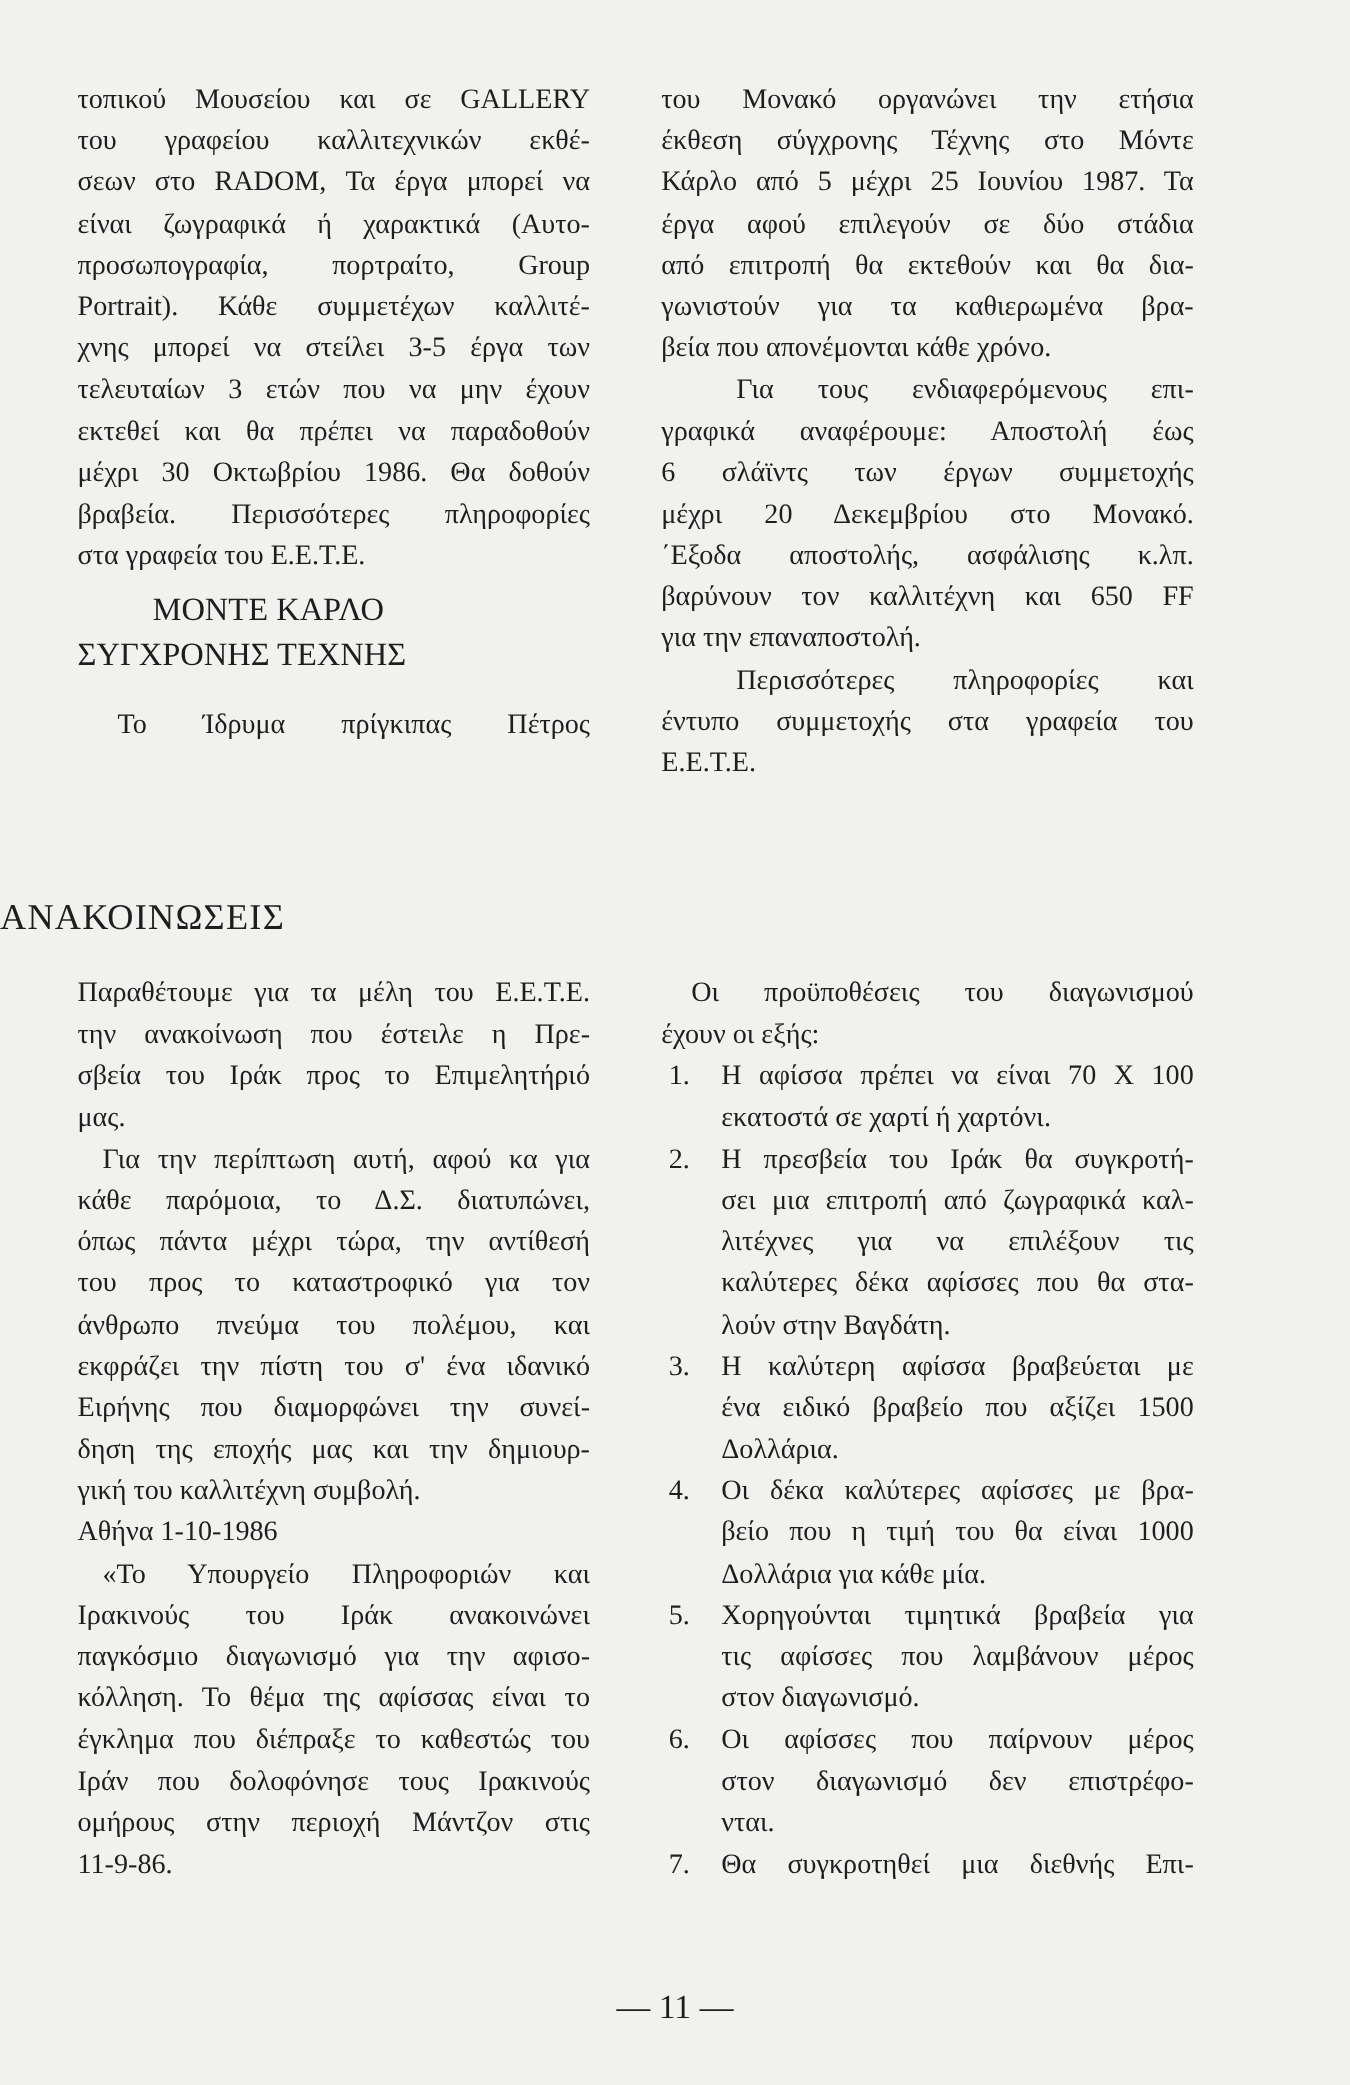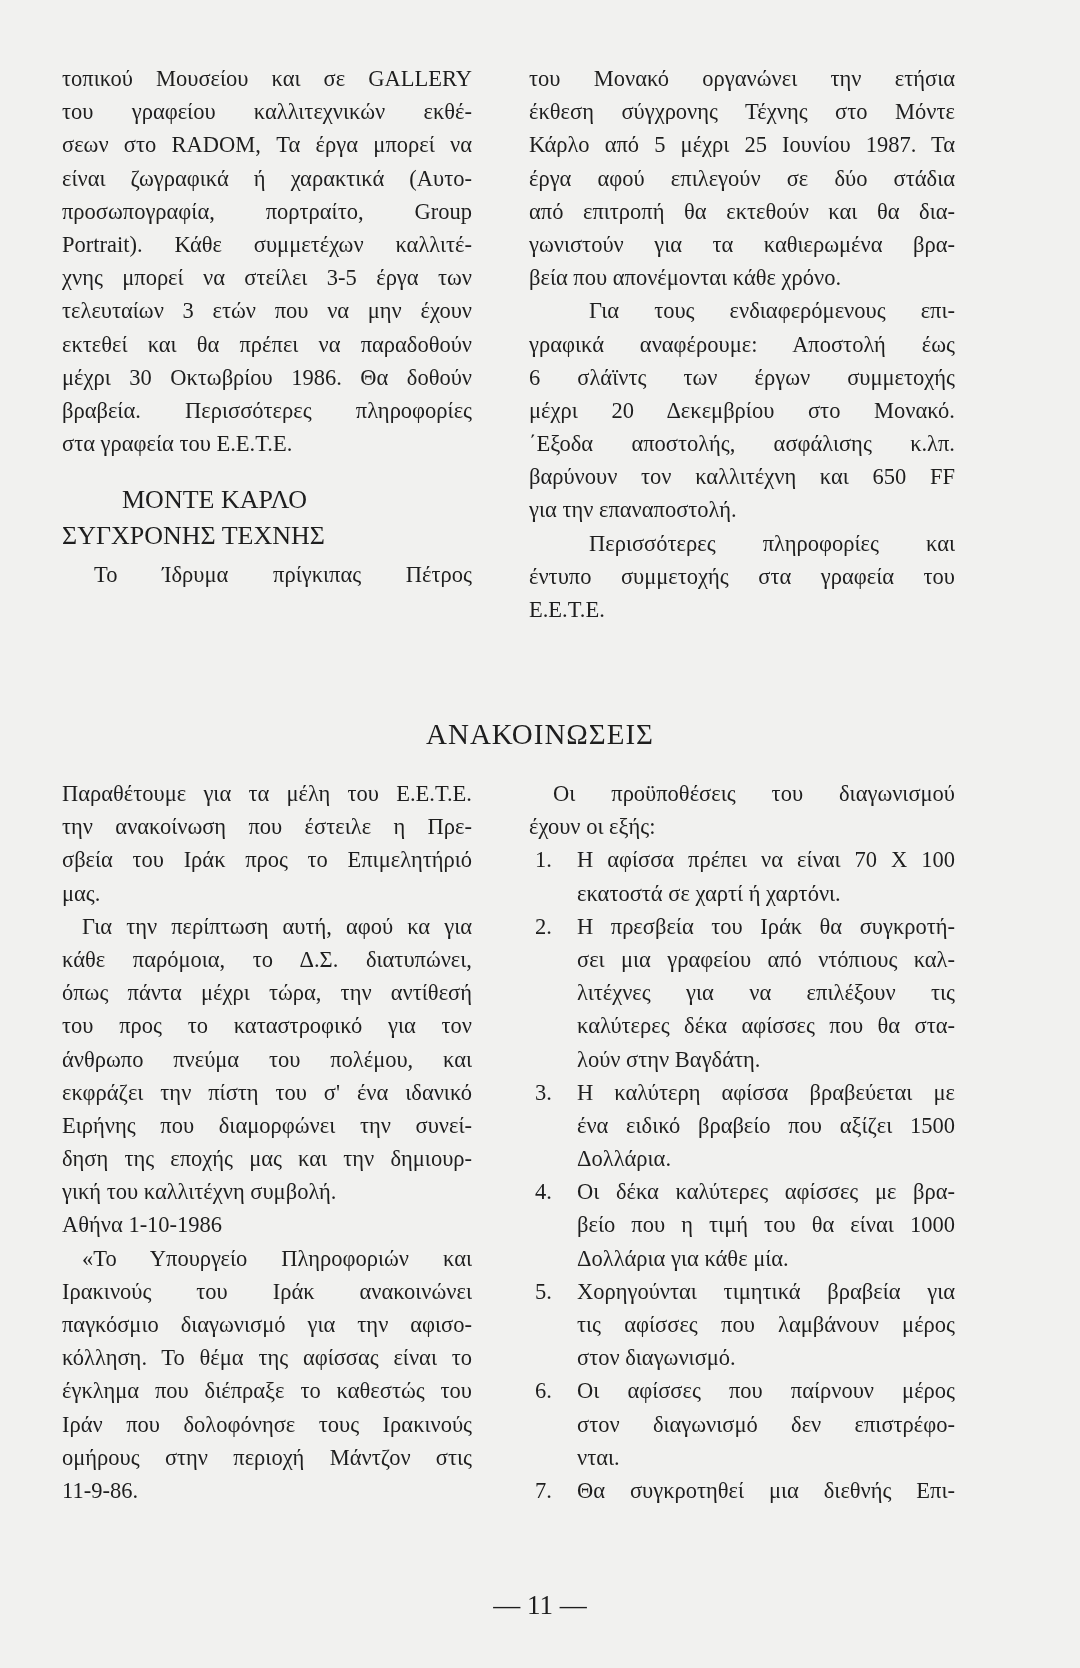--- a/index.html
+++ b/index.html
@@ -25,21 +25,21 @@
   .head { font-size: 26px; height: 36px; line-height: 36px; white-space: nowrap; }
   .list-item { position: relative; }
   .list-item .num { position: absolute; left: 0; top: 0; width: 30px; font-size: 22.5px; line-height: 33.2px; }
   .list-item .body { margin-left: 42px; }
   #col1 { left: 62px; top: 62px; width: 410px; }
   #col2 { left: 529px; top: 62px; width: 426px; }
   #col3 { left: 62px; top: 777px; width: 410px; }
   #col4 { left: 529px; top: 777px; width: 426px; }
   #section-title {
     position: absolute; left: 0; width: 1080px; top: 718px;
-    text-align: center; font-size: 29px; letter-spacing: 1px;
+    font-size: 29px; letter-spacing: 1px;
   }
   #page-number {
     position: absolute; left: 0; width: 1080px; top: 1590px;
     text-align: center; font-size: 27px;
   }
 </style>
 </head>
 <body>
 
 <div class="page">
@@ -52,25 +52,25 @@
       <div class="line">είναι ζωγραφικά ή χαρακτικά (Αυτο-</div>
       <div class="line">προσωπογραφία, πορτραίτο, Group</div>
       <div class="line">Portrait). Κάθε συμμετέχων καλλιτέ-</div>
       <div class="line">χνης μπορεί να στείλει 3-5 έργα των</div>
       <div class="line">τελευταίων 3 ετών που να μην έχουν</div>
       <div class="line">εκτεθεί και θα πρέπει να παραδοθούν</div>
       <div class="line">μέχρι 30 Οκτωβρίου 1986. Θα δοθούν</div>
       <div class="line">βραβεία. Περισσότερες πληροφορίες</div>
       <div class="line last">στα γραφεία του Ε.Ε.Τ.Ε.</div>
     </div>
-    <div style="margin-top:22px; padding-left:28px;">
+    <div style="margin-top:10px; padding-left:28px;">
       <div class="head" style="padding-left:32px;">ΜΟΝΤΕ ΚΑΡΛΟ</div>
       <div class="head" style="margin-left:-28px;">ΣΥΓΧΡΟΝΗΣ ΤΕΧΝΗΣ</div>
     </div>
-    <div style="margin-top:4px;">
+    <div style="margin-top:20px;">
       <div class="line indent" style="padding-left:32px;">Το Ίδρυμα πρίγκιπας Πέτρος</div>
     </div>
   </div>
 
   <div class="col" id="col2">
     <div>
       <div class="line">του Μονακό οργανώνει την ετήσια</div>
       <div class="line">έκθεση σύγχρονης Τέχνης στο Μόντε</div>
       <div class="line">Κάρλο από 5 μέχρι 25 Ιουνίου 1987. Τα</div>
       <div class="line">έργα αφού επιλεγούν σε δύο στάδια</div>
@@ -137,21 +137,21 @@
         <span class="num">1.</span>
         <div class="body">
           <div class="line">Η αφίσσα πρέπει να είναι 70 Χ 100</div>
           <div class="line last">εκατοστά σε χαρτί ή χαρτόνι.</div>
         </div>
       </div>
       <div class="list-item">
         <span class="num">2.</span>
         <div class="body">
           <div class="line">Η πρεσβεία του Ιράκ θα συγκροτή-</div>
-          <div class="line">σει μια γραφείου από ντόπιους καλ-</div>
+          <div class="line">σει μια επιτροπή από ζωγραφικά καλ-</div>
           <div class="line">λιτέχνες για να επιλέξουν τις</div>
           <div class="line">καλύτερες δέκα αφίσσες που θα στα-</div>
           <div class="line last">λούν στην Βαγδάτη.</div>
         </div>
       </div>
       <div class="list-item">
         <span class="num">3.</span>
         <div class="body">
           <div class="line">Η καλύτερη αφίσσα βραβεύεται με</div>
           <div class="line">ένα ειδικό βραβείο που αξίζει 1500</div>

